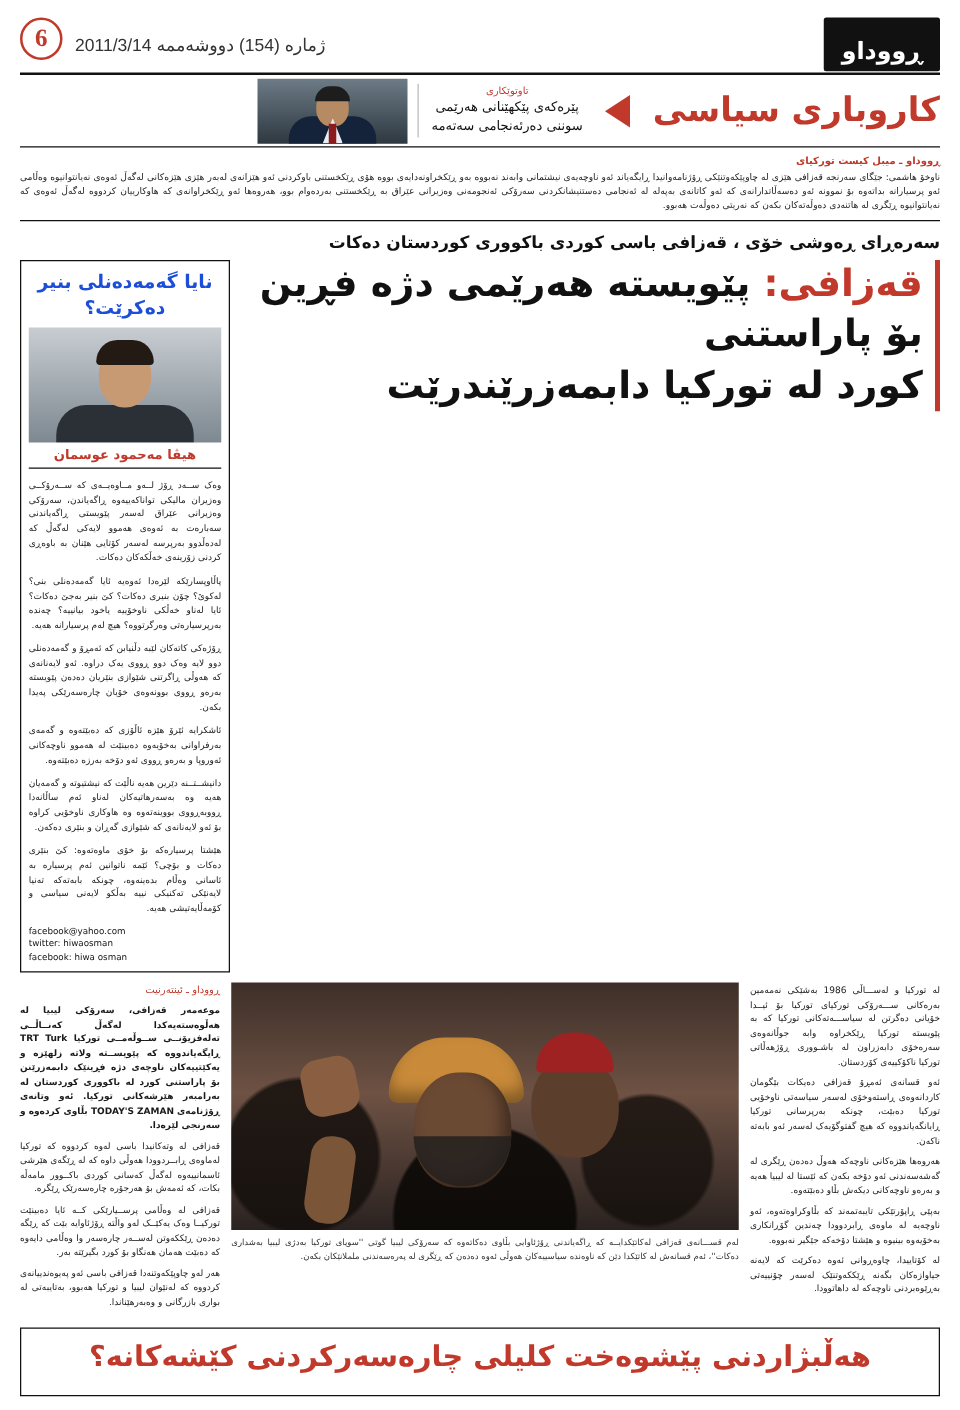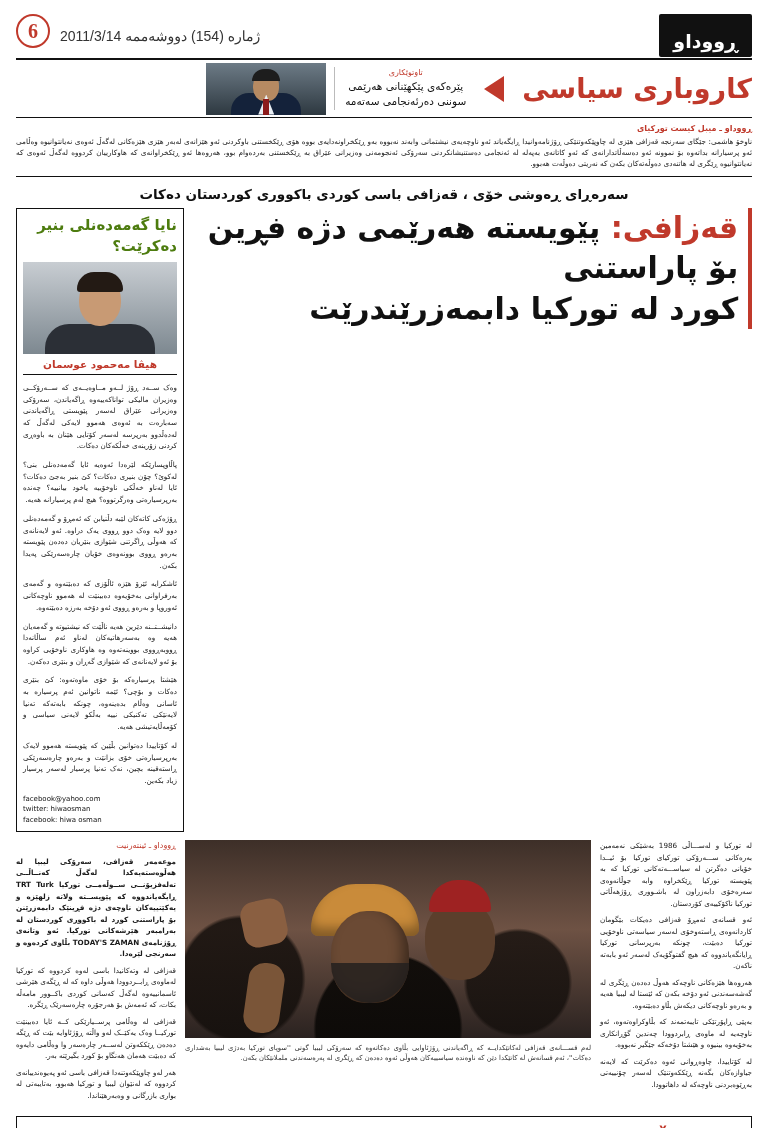--- a/index.html
+++ b/index.html
@@ -103,21 +103,21 @@
   }
   .strip-text {
     flex: 1; direction: rtl; text-align: justify;
     font-size: 7.3px; line-height: 1.5; color: #222;
   }
   .strip-head {
     font-size: 8px; color: #c0392b; font-weight: bold; margin-bottom: 2px;
   }
   
   .kicker {
-    direction: rtl; text-align: center;
+    direction: rtl; 
     font-size: 13.5px; font-weight: bold; color: #111;
     padding: 9px 0 6px 0;
   }
   
   .headline-row { display: flex; flex-direction: row-reverse; gap: 10px; }
   .headline-main { flex: 1; }
   .headline {
     direction: rtl; text-align: right;
     font-size: 30px; font-weight: bold; line-height: 1.35;
     color: #111; padding-right: 4px;
@@ -125,21 +125,21 @@
   .headline .redword { color: #c0392b; }
   .headline .ln2 { display:block; }
   .redbar {
     width: 5px; background: #c0392b; margin-left: 6px;
   }
   
   .opinion-box {
     width: 168px; border: 1px solid #111; padding: 6px; direction: rtl;
   }
   .opinion-title {
-    color: #4d7c0f; font-weight: bold; font-size: 15px; text-align: right;
+    color: #1d4ed8; font-weight: bold; font-size: 15px; text-align: center;
     line-height: 1.4; padding-bottom: 5px;
   }
   .opinion-photo {
     width: 100%; height: 92px; background: linear-gradient(180deg,#c8cdd2,#7d8890);
     position: relative; overflow: hidden; margin-bottom: 4px;
   }
   .opinion-photo .head {
     position:absolute; left:50%; top:14px; transform:translateX(-50%);
     width:42px; height:50px; border-radius:48%; background:#c89a74;
   }
@@ -289,21 +289,20 @@
           <div class="hair"></div>
       </div>
       <div class="opinion-name">هیڤا مەحمود عوسمان</div>
       <div class="opinion-body">
         <p>وەک ســەد ڕۆژ لــەو مــاوەیــەی کە ســەرۆکــی وەزیران مالیکی تواناکەییەوە ڕاگەیاندن، سەرۆکی وەزیرانی عێراق لەسەر پێویستی ڕاگەیاندنی سەبارەت بە ئەوەی هەموو لایەکی لەگەڵ کە لەدەڵدوو بەرپرسە لەسەر کۆتایی هێنان بە باوەڕی کردنی زۆرینەی خەڵکەکان دەکات.</p>
         <p>پاڵاوپسارێکە لێرەدا ئەوەیە ئایا گەمەدەنلی بنی؟ لەکوێ؟ چۆن بنیری دەکات؟ کێ بنیر بەجێ دەکات؟ ئایا لەناو خەڵکی ناوخۆییە یاخود بیانییە؟ چەندە بەرپرسیارەتی وەرگرتووە؟ هیچ لەم پرسیارانە هەیە.</p>
         <p>ڕۆژەکی کاتەکان لێبە دڵنیابن کە ئەمڕۆ و گەمەدەنلی دوو لایە وەک دوو ڕووی یەک دراوە. ئەو لایەنانەی کە هەوڵی ڕاگرتنی شێوازی بنێریان دەدەن پێویستە بەرەو ڕووی بوونەوەی خۆیان چارەسەرێکی پەیدا بکەن.</p>
         <p>ئاشکرایە ئێرۆ هێزە ئاڵۆزی کە دەبێتەوە و گەمەی بەرفراوانی بەخۆیەوە دەبینێت لە هەموو ناوچەکانی ئەوروپا و بەرەو ڕووی ئەو دۆخە بەرزە دەبێتەوە.</p>
         <p>دانیشــتــنە دێرین هەیە ناڵێت کە نیشتیوتە و گەمەیان هەیە وە بەسەرهاتیەکان لەناو ئەم ساڵانەدا ڕووبەڕووی بووینەتەوە وە هاوکاری ناوخۆیی کراوە بۆ ئەو لایەنانەی کە شێوازی گەڕان و بنێری دەکەن.</p>
         <p>هێشتا پرسیارەکە بۆ خۆی ماوەتەوە: کێ بنێری دەکات و بۆچی؟ ئێمە ناتوانین ئەم پرسیارە بە ئاسانی وەڵام بدەینەوە، چونکە بابەتەکە تەنیا لایەنێکی تەکنیکی نییە بەڵکو لایەنی سیاسی و کۆمەڵایەتیشی هەیە.</p>
-        <p>لە کۆتاییدا دەتوانین بڵێین کە پێویستە هەموو لایەک بەرپرسیارەتی خۆی بزانێت و بەرەو چارەسەرێکی ڕاستەقینە بچین، نەک تەنیا پرسیار لەسەر پرسیار زیاد بکەین.</p>
       </div>
       <div class="opinion-contact">
         <div>facebook@yahoo.com</div>
         <div>twitter: hiwaosman</div>
         <div>facebook: hiwa osman</div>
       </div>
     </div>
   </div>
 
   <div class="article-area">

